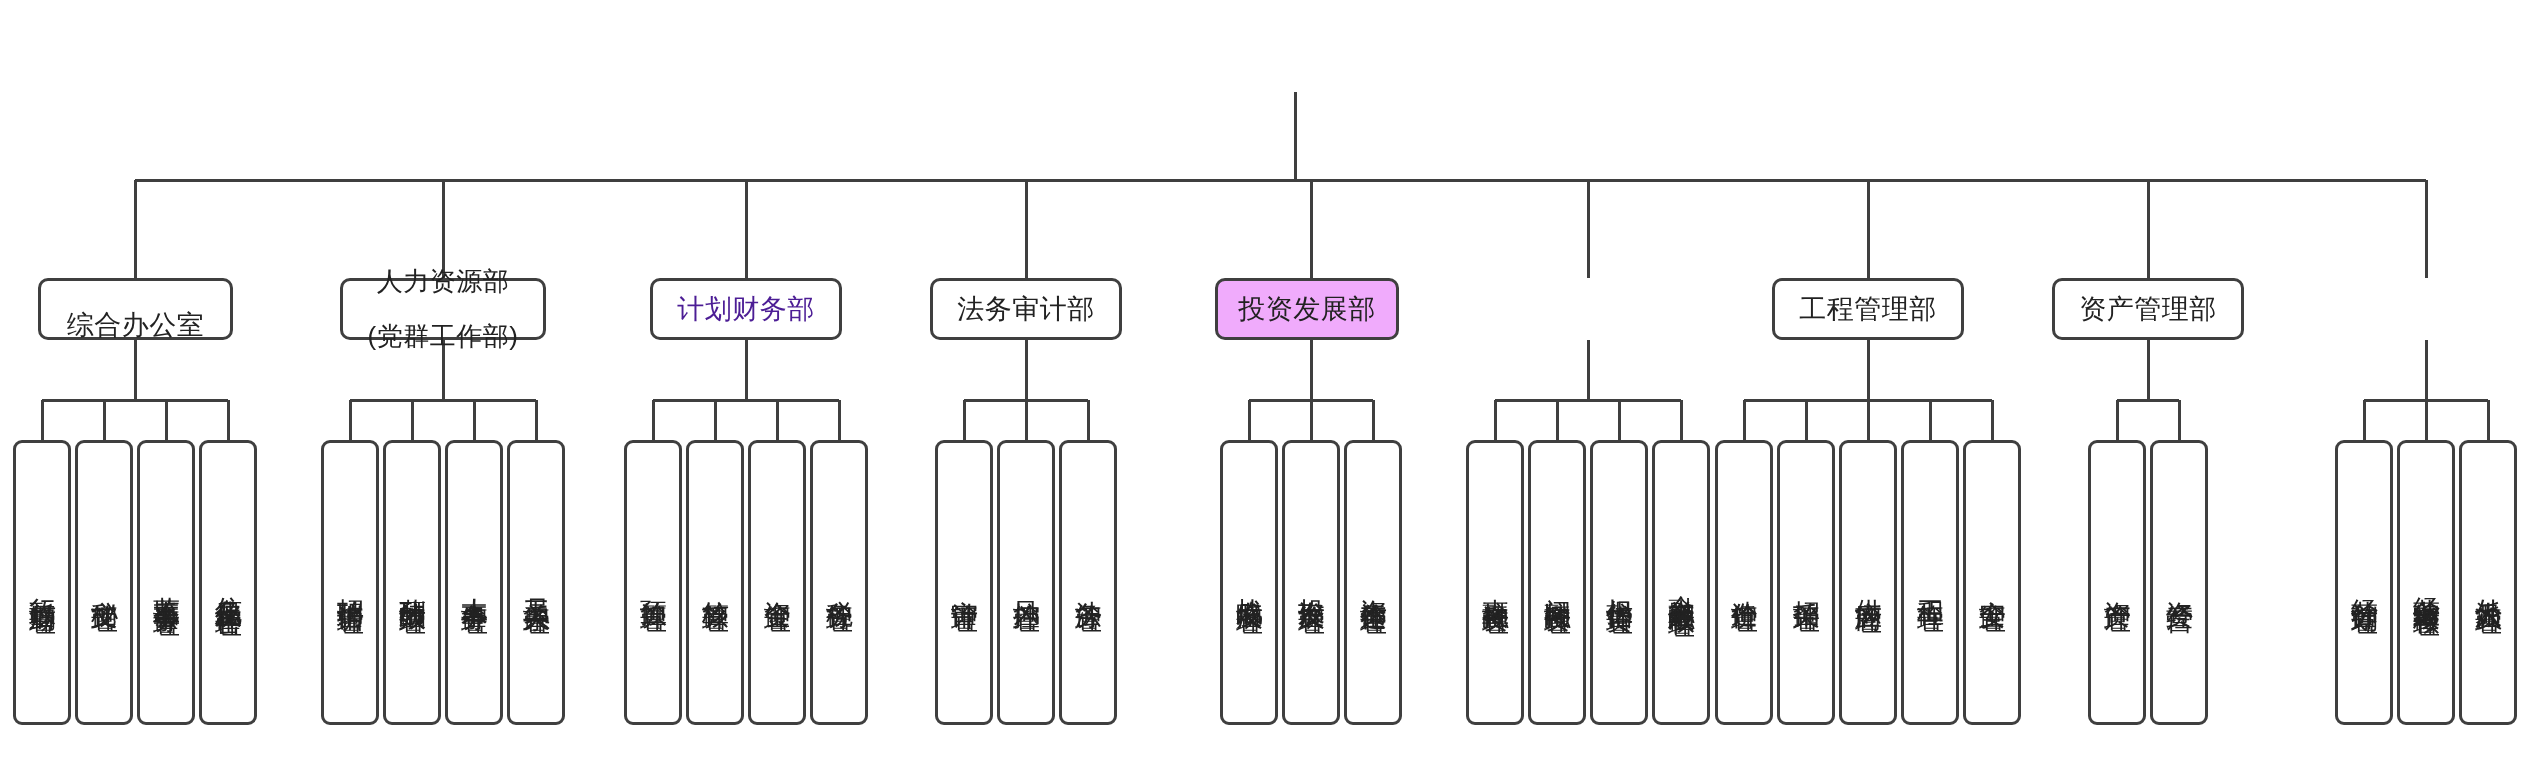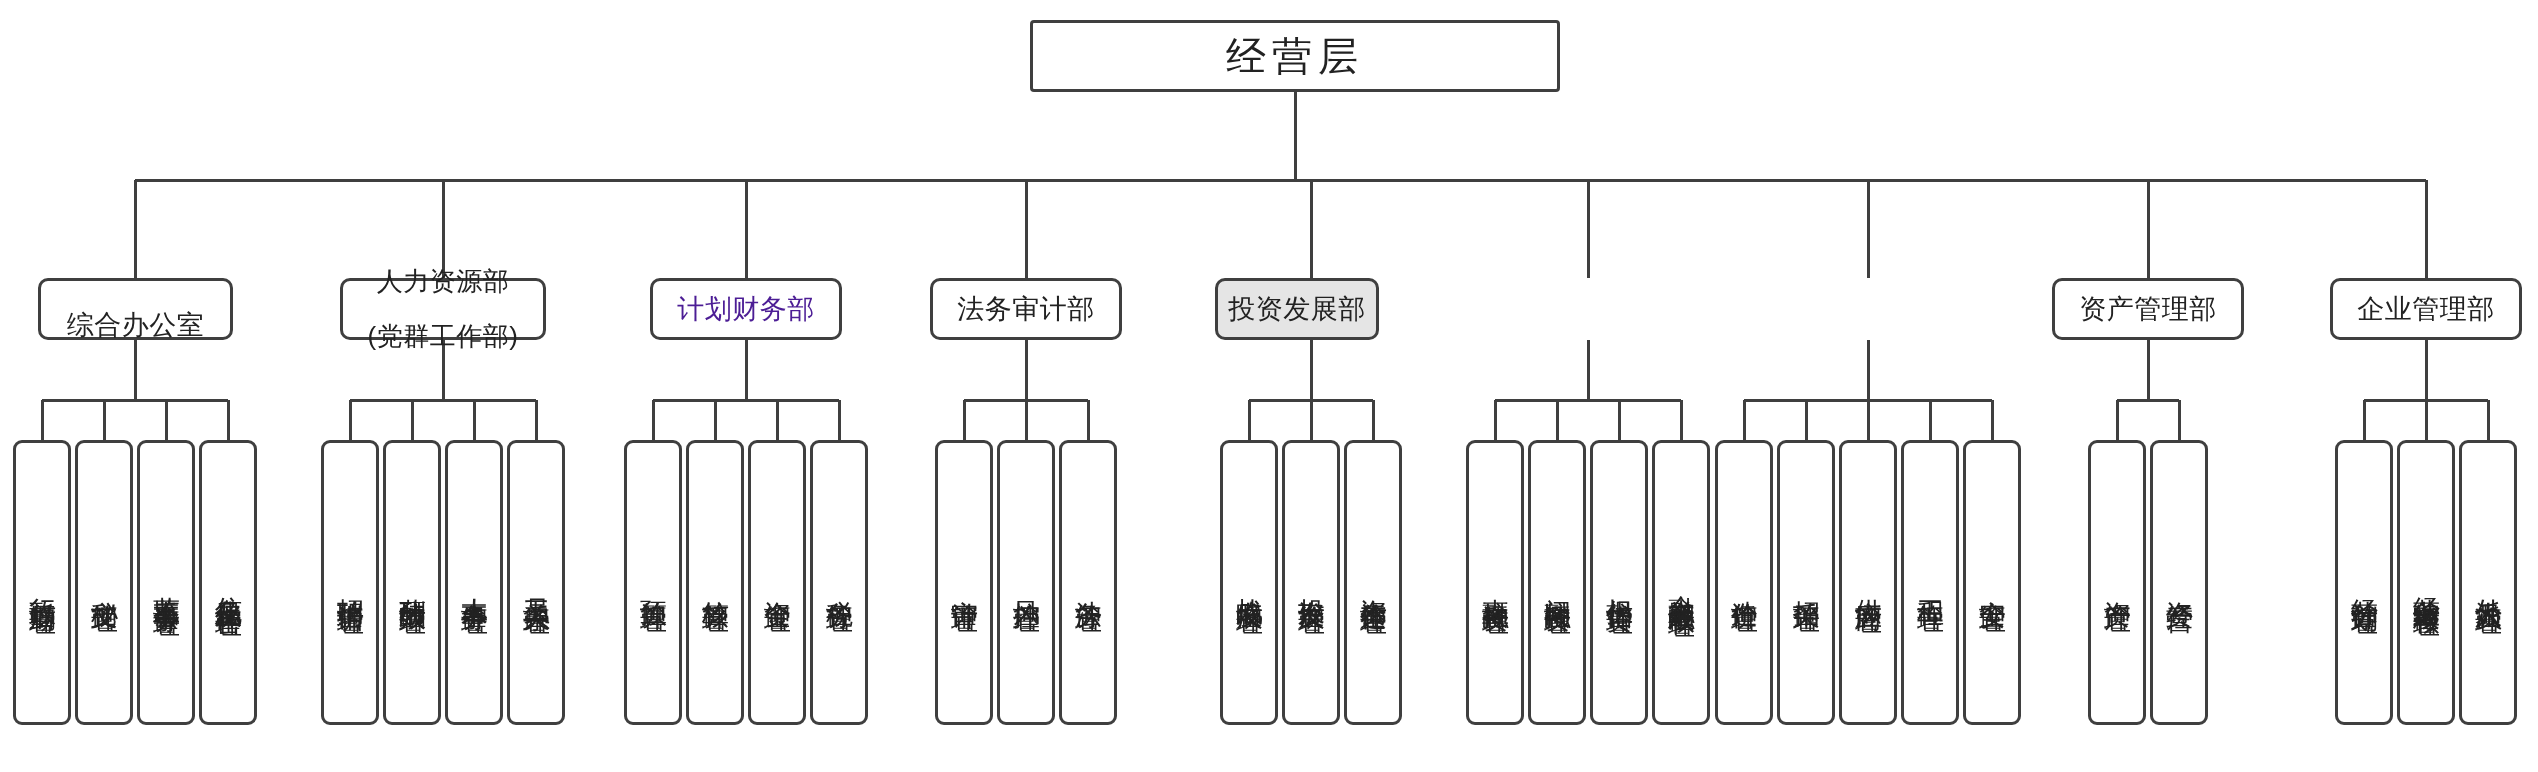--- a/index.html
+++ b/index.html
@@ -74,23 +74,20 @@
     background: #3f3f3f;
     z-index: 1;
   }
   .conn-v { width: 3px; }
   .conn-h { height: 3px; }
 </style>
 </head>
 <body>
 
 <div id="chart-root">
-    <div class="node node-root" style="left: 1030px; top: 20px; width: 530px; height: 72px; border-color: rgb(63, 63, 63); background: rgb(255, 255, 255);">
-      <div class="label" style="color: rgb(34, 34, 34);">经营层</div>
-    </div>
     <div class="conn conn-v" style="left: 1293.5px; top: 92px; height: 88px; background: rgb(63, 63, 63);"></div>
     <div class="conn conn-h" style="left: 135px; top: 178.5px; width: 2291px; background: rgb(63, 63, 63);"></div>
     <div class="conn conn-v" style="left: 133.5px; top: 180px; height: 98px; background: rgb(63, 63, 63);"></div>
     <div class="node node-dept" style="left: 38px; top: 278px; width: 195px; height: 62px; border-color: rgb(63, 63, 63); background: rgb(255, 255, 255);">
       <div class="label" style="color: rgb(34, 34, 34); margin-top: 31px;">综合办公室</div>
     </div>
     <div class="conn conn-v" style="left: 133.5px; top: 340px; height: 60px; background: rgb(63, 63, 63);"></div>
     <div class="conn conn-h" style="left: 42px; top: 398.5px; width: 186px; background: rgb(63, 63, 63);"></div>
     <div class="conn conn-v" style="left: 40.5px; top: 400px; height: 40px; background: rgb(63, 63, 63);"></div>
     <div class="node node-leaf" style="left: 13px; top: 440px; width: 58px; height: 285px; border-color: rgb(63, 63, 63); background: rgb(255, 255, 255);">
@@ -164,21 +161,21 @@
     </div>
     <div class="conn conn-v" style="left: 1024.5px; top: 400px; height: 40px; background: rgb(63, 63, 63);"></div>
     <div class="node node-leaf" style="left: 997px; top: 440px; width: 58px; height: 285px; border-color: rgb(63, 63, 63); background: rgb(255, 255, 255);">
       <div class="label" style="color: rgb(34, 34, 34);">风控管理</div>
     </div>
     <div class="conn conn-v" style="left: 1086.5px; top: 400px; height: 40px; background: rgb(63, 63, 63);"></div>
     <div class="node node-leaf" style="left: 1059px; top: 440px; width: 58px; height: 285px; border-color: rgb(63, 63, 63); background: rgb(255, 255, 255);">
       <div class="label" style="color: rgb(34, 34, 34);">法务管理</div>
     </div>
     <div class="conn conn-v" style="left: 1309.5px; top: 180px; height: 98px; background: rgb(63, 63, 63);"></div>
-    <div class="node node-dept" style="left: 1215px; top: 278px; width: 164px; height: 62px; border-color: rgb(63, 63, 63); background: #e5e5e5;">
+    <div class="node node-dept" style="left: 1215px; top: 278px; width: 184px; height: 62px; border-color: rgb(63, 63, 63); background: #f0abfc;">
       <div class="label" style="color: rgb(34, 34, 34);">投资发展部</div>
     </div>
     <div class="conn conn-v" style="left: 1309.5px; top: 340px; height: 60px; background: rgb(63, 63, 63);"></div>
     <div class="conn conn-h" style="left: 1249px; top: 398.5px; width: 124px; background: rgb(63, 63, 63);"></div>
     <div class="conn conn-v" style="left: 1247.5px; top: 400px; height: 40px; background: rgb(63, 63, 63);"></div>
     <div class="node node-leaf" style="left: 1220px; top: 440px; width: 58px; height: 285px; border-color: rgb(63, 63, 63); background: rgb(255, 255, 255);">
       <div class="label" style="color: rgb(34, 34, 34);">战略发展管理</div>
     </div>
     <div class="conn conn-v" style="left: 1309.5px; top: 400px; height: 40px; background: rgb(63, 63, 63);"></div>
     <div class="node node-leaf" style="left: 1282px; top: 440px; width: 58px; height: 285px; border-color: rgb(63, 63, 63); background: rgb(255, 255, 255);">
@@ -201,20 +198,23 @@
     </div>
     <div class="conn conn-v" style="left: 1617.5px; top: 400px; height: 40px; background: rgb(63, 63, 63);"></div>
     <div class="node node-leaf" style="left: 1590px; top: 440px; width: 58px; height: 285px; border-color: rgb(63, 63, 63); background: rgb(255, 255, 255);">
       <div class="label" style="color: rgb(34, 34, 34);">担保信贷管理</div>
     </div>
     <div class="conn conn-v" style="left: 1679.5px; top: 400px; height: 40px; background: rgb(63, 63, 63);"></div>
     <div class="node node-leaf" style="left: 1652px; top: 440px; width: 58px; height: 285px; border-color: rgb(63, 63, 63); background: rgb(255, 255, 255);">
       <div class="label" style="color: rgb(34, 34, 34);">金融类金融股权管理</div>
     </div>
     <div class="conn conn-v" style="left: 1866.5px; top: 180px; height: 98px; background: rgb(63, 63, 63);"></div>
+    <div class="node node-dept" style="left: 1772px; top: 278px; width: 192px; height: 62px; border-color: rgb(63, 63, 63); background: rgb(255, 255, 255);">
+      <div class="label" style="color: rgb(34, 34, 34);">工程管理部</div>
+    </div>
     <div class="conn conn-v" style="left: 1866.5px; top: 340px; height: 60px; background: rgb(63, 63, 63);"></div>
     <div class="conn conn-h" style="left: 1744px; top: 398.5px; width: 248px; background: rgb(63, 63, 63);"></div>
     <div class="conn conn-v" style="left: 1742.5px; top: 400px; height: 40px; background: rgb(63, 63, 63);"></div>
     <div class="node node-leaf" style="left: 1715px; top: 440px; width: 58px; height: 285px; border-color: rgb(63, 63, 63); background: rgb(255, 255, 255);">
       <div class="label" style="color: rgb(34, 34, 34);">造价管理</div>
     </div>
     <div class="conn conn-v" style="left: 1804.5px; top: 400px; height: 40px; background: rgb(63, 63, 63);"></div>
     <div class="node node-leaf" style="left: 1777px; top: 440px; width: 58px; height: 285px; border-color: rgb(63, 63, 63); background: rgb(255, 255, 255);">
       <div class="label" style="color: rgb(34, 34, 34);">招采管理</div>
     </div>
@@ -238,23 +238,20 @@
     <div class="conn conn-h" style="left: 2117px; top: 398.5px; width: 62px; background: rgb(63, 63, 63);"></div>
     <div class="conn conn-v" style="left: 2115.5px; top: 400px; height: 40px; background: rgb(63, 63, 63);"></div>
     <div class="node node-leaf" style="left: 2088px; top: 440px; width: 58px; height: 285px; border-color: rgb(63, 63, 63); background: rgb(255, 255, 255);">
       <div class="label" style="color: rgb(34, 34, 34);">资产管理</div>
     </div>
     <div class="conn conn-v" style="left: 2177.5px; top: 400px; height: 40px; background: rgb(63, 63, 63);"></div>
     <div class="node node-leaf" style="left: 2150px; top: 440px; width: 58px; height: 285px; border-color: rgb(63, 63, 63); background: rgb(255, 255, 255);">
       <div class="label" style="color: rgb(34, 34, 34);">资产经营</div>
     </div>
     <div class="conn conn-v" style="left: 2424.5px; top: 180px; height: 98px; background: rgb(63, 63, 63);"></div>
-    <div class="node node-dept" style="left: 2330px; top: 278px; width: 192px; height: 62px; border-color: rgb(63, 63, 63); background: rgb(255, 255, 255);">
-      <div class="label" style="color: rgb(34, 34, 34);">企业管理部</div>
-    </div>
     <div class="conn conn-v" style="left: 2424.5px; top: 340px; height: 60px; background: rgb(63, 63, 63);"></div>
     <div class="conn conn-h" style="left: 2364px; top: 398.5px; width: 124px; background: rgb(63, 63, 63);"></div>
     <div class="conn conn-v" style="left: 2362.5px; top: 400px; height: 40px; background: rgb(63, 63, 63);"></div>
     <div class="node node-leaf" style="left: 2335px; top: 440px; width: 58px; height: 285px; border-color: rgb(63, 63, 63); background: rgb(255, 255, 255);">
       <div class="label" style="color: rgb(34, 34, 34);">经营计划管理</div>
     </div>
     <div class="conn conn-v" style="left: 2424.5px; top: 400px; height: 40px; background: rgb(63, 63, 63);"></div>
     <div class="node node-leaf" style="left: 2397px; top: 440px; width: 58px; height: 285px; border-color: rgb(63, 63, 63); background: rgb(255, 255, 255);">
       <div class="label" style="color: rgb(34, 34, 34);">经营业绩考核管理</div>
     </div>

